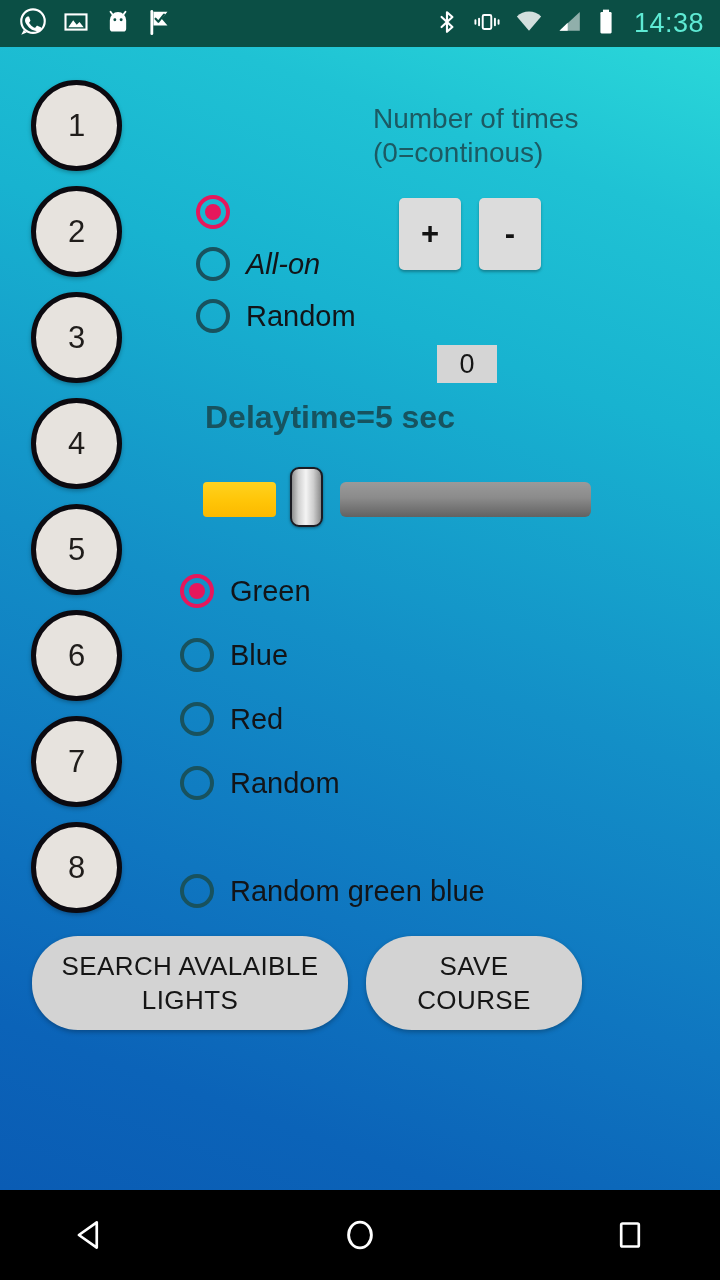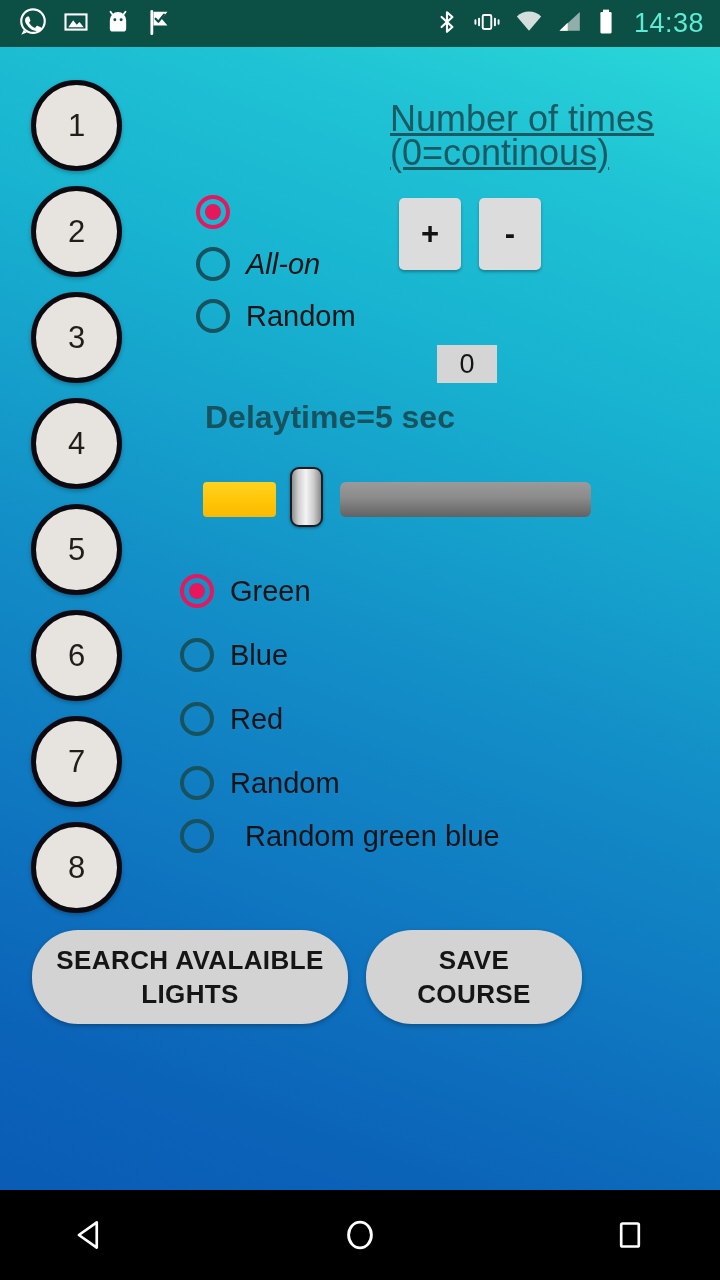--- a/index.html
+++ b/index.html
@@ -67,26 +67,25 @@
     margin-bottom: 15px;
     box-shadow: 0 2px 4px rgba(0,0,0,0.28);
     cursor: pointer;
   }
 
   
   #panel { position: absolute; left: 0; top: 0; width: 720px; height: 1143px; }
 
   #times-label {
     position: absolute;
-    left: 390px; top: 55px;
+    left: 373px; top: 55px;
     color: #1c5a63;
-    font-size: 36px;
+    font-size: 28px;
     line-height: 34px;
     white-space: pre-line;
-    text-decoration: underline;
   }
 
   
   .radio-row {
     position: absolute;
     display: flex; align-items: center;
     cursor: pointer;
   }
   .radio-mark {
     width: 34px; height: 34px;
@@ -185,40 +184,41 @@
     box-shadow: 0 1px 3px rgba(0,0,0,0.4);
     cursor: grab;
   }
 
   
   #color-group .radio-row { left: 180px; }
   #color-0 { top: 527px; }
   #color-1 { top: 591px; }
   #color-2 { top: 655px; }
   #color-3 { top: 719px; }
-  #color-4 { top: 772px; gap: 15px; }
+  #color-4 { top: 827px; }
 
   
   .action-btn {
     position: absolute;
     background: #d3d3d3;
     border: none;
     border-radius: 46px;
     color: #151515;
     font-size: 26px;
-    font-weight: bold;
+    font-weight: normal;
     font-family: "Liberation Sans", sans-serif;
     letter-spacing: 0.4px;
     line-height: 34px;
     box-shadow: 0 2px 5px rgba(0,0,0,0.28);
     display: flex; align-items: center; justify-content: center;
     text-align: center;
     cursor: pointer;
     padding: 0 14px;
     box-sizing: border-box;
+    margin-top: 6px;
   }
   #btn-search { left: 32px; top: 883px; width: 316px; height: 94px; }
   #btn-save   { left: 366px; top: 883px; width: 216px; height: 94px; }
 
   
   #nav-bar {
     position: absolute;
     left: 0; top: 1190px;
     width: 720px; height: 90px;
     background: #000000;

